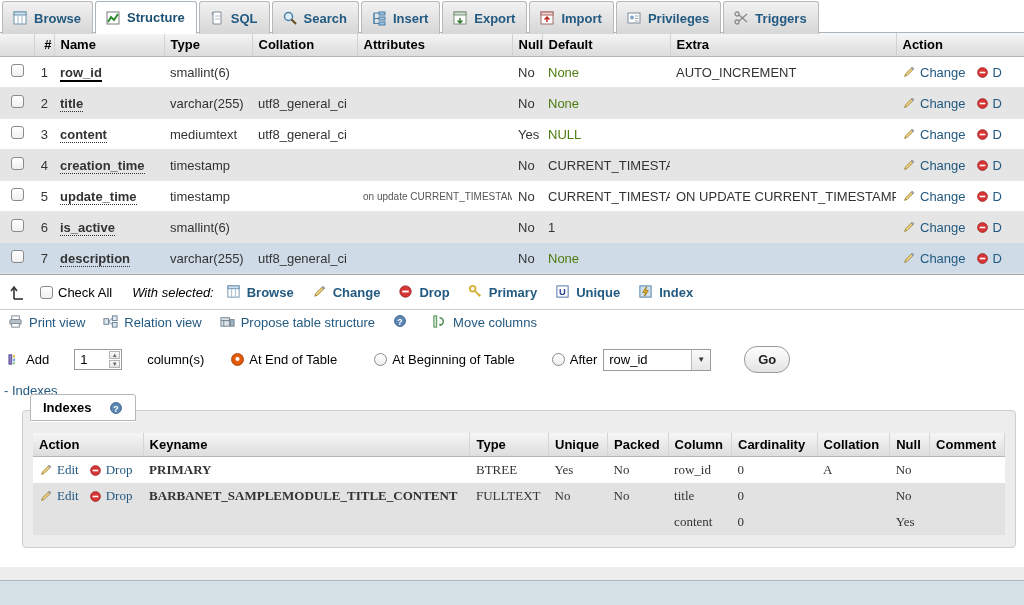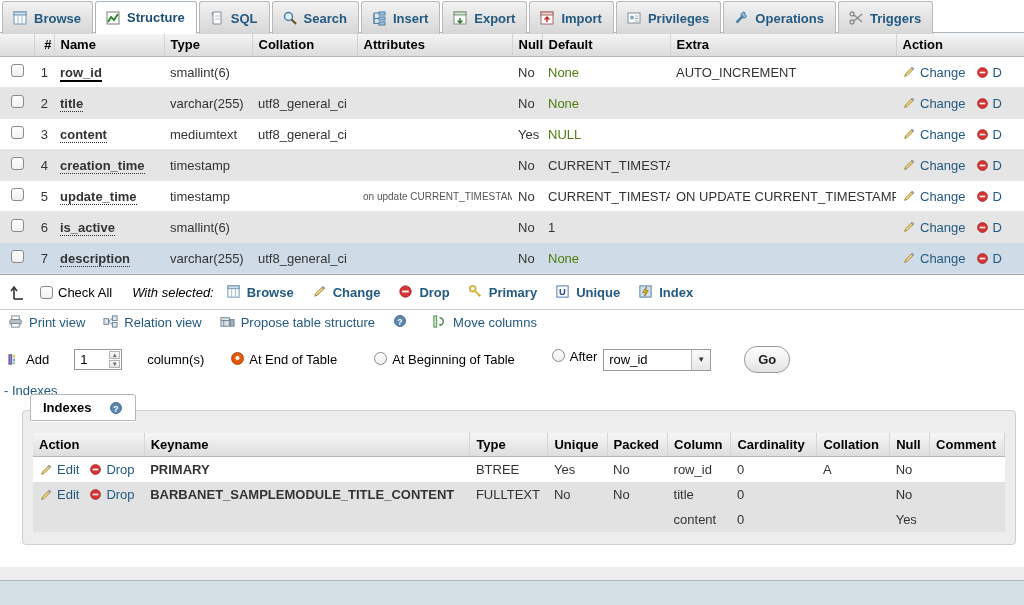--- a/index.html
+++ b/index.html
@@ -186,21 +186,21 @@
     border-radius: 50%;
     background: linear-gradient(to bottom,#fff,#eee);
     display:inline-block; box-sizing:border-box;
     margin-right: 5px;
     flex:0 0 13px;
   }
   .radio.on {
     border: 1px solid #b04a10;
     background: radial-gradient(circle at 50% 45%, #ffffff 0%, #ffffff 18%, #e8600f 30%, #cf4b06 100%);
   }
-  .radiogrp { display:flex; align-items:flex-start; margin-right:22px; white-space:nowrap; }
+  .radiogrp { display:flex; align-items:center; margin-right:22px; white-space:nowrap; }
   .selectbox {
     width: 108px; height: 22px;
     border: 1px solid #9a9a9a;
     background: #fff;
     font-size: 13px;
     display:flex; align-items:center;
     padding-left: 5px;
     box-sizing:border-box;
     margin-left: 6px;
     position:relative;
@@ -268,20 +268,21 @@
     height: 22px;
     box-sizing:border-box;
   }
   .idxtable td {
     padding: 5px 8px 5px 6px;
     height: 25px;
     box-sizing:border-box;
     color:#333;
     white-space:nowrap;
     vertical-align: middle;
+    font-family: Liberation Serif, serif;
   }
   .idxtable tr.r1 td { background:#ffffff; }
   .idxtable tr.r2 td { background:#e2e2e2; }
   .idxtable tr.r3 td { background:#e2e2e2; }
   .keyname { font-weight:bold; color:#000; }
   .editdrop { display:flex; align-items:center; gap:4px; }
   .editdrop a { color:#235a81; text-decoration:none; }
 
   .bottomband {
     position:absolute; left:0; right:0; bottom:0;
@@ -387,29 +388,20 @@
             <rect x="2" y="3" width="12" height="10" fill="#fff" stroke="#7f8c99"></rect>
             <circle cx="6" cy="7.5" r="2" fill="#7fa8cc"></circle>
             <line x1="9" y1="6" x2="12.5" y2="6" stroke="#9aa8b4"></line>
             <line x1="9" y1="8.5" x2="12.5" y2="8.5" stroke="#9aa8b4"></line>
             <line x1="9" y1="11" x2="12.5" y2="11" stroke="#9aa8b4"></line>
           </svg>
       </span>
       <span class="tlabel">Privileges</span>
     </div>
 
-    <div class="tab">
-      <span class="ico">
-        <svg width="16" height="16" viewBox="0 0 16 16">
-            <path d="M11 2 a3 3 0 1 0 2.4 4.8 L13.5 6 l-2-2 l0.8 -0.1 A3 3 0 0 0 11 2 z" fill="#8fb8d8" stroke="#4a7fa8"></path>
-            <line x1="10" y1="6" x2="3.5" y2="12.5" stroke="#4a7fa8" stroke-width="2.5"></line>
-          </svg>
-      </span>
-      <span class="tlabel">Operations</span>
-    </div>
 
     <div class="tab">
       <span class="ico">
         <svg width="16" height="16" viewBox="0 0 16 16">
             <circle cx="4" cy="4" r="2" fill="none" stroke="#8a8a8a" stroke-width="1.3"></circle>
             <circle cx="4" cy="12" r="2" fill="none" stroke="#8a8a8a" stroke-width="1.3"></circle>
             <line x1="6" y1="5" x2="14" y2="12" stroke="#8a8a8a" stroke-width="1.3"></line>
             <line x1="6" y1="11" x2="14" y2="4" stroke="#8a8a8a" stroke-width="1.3"></line>
           </svg>
       </span>

